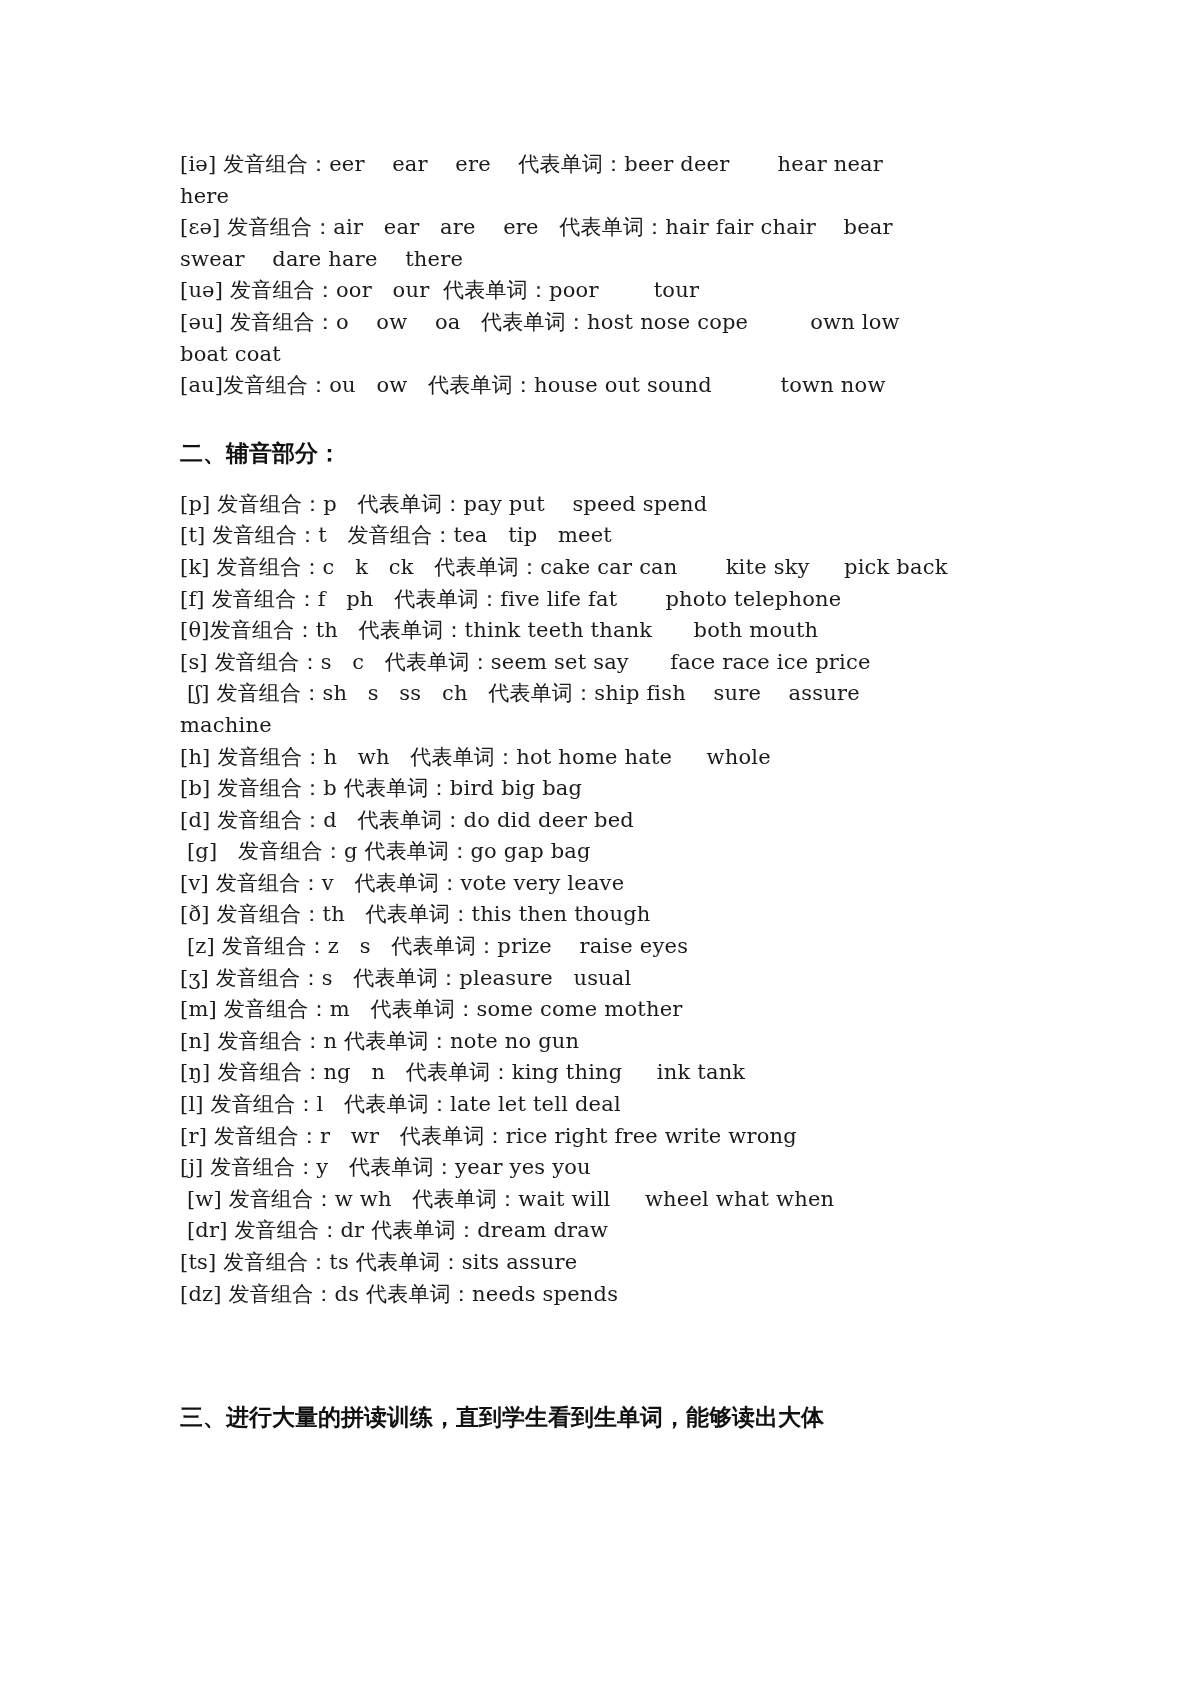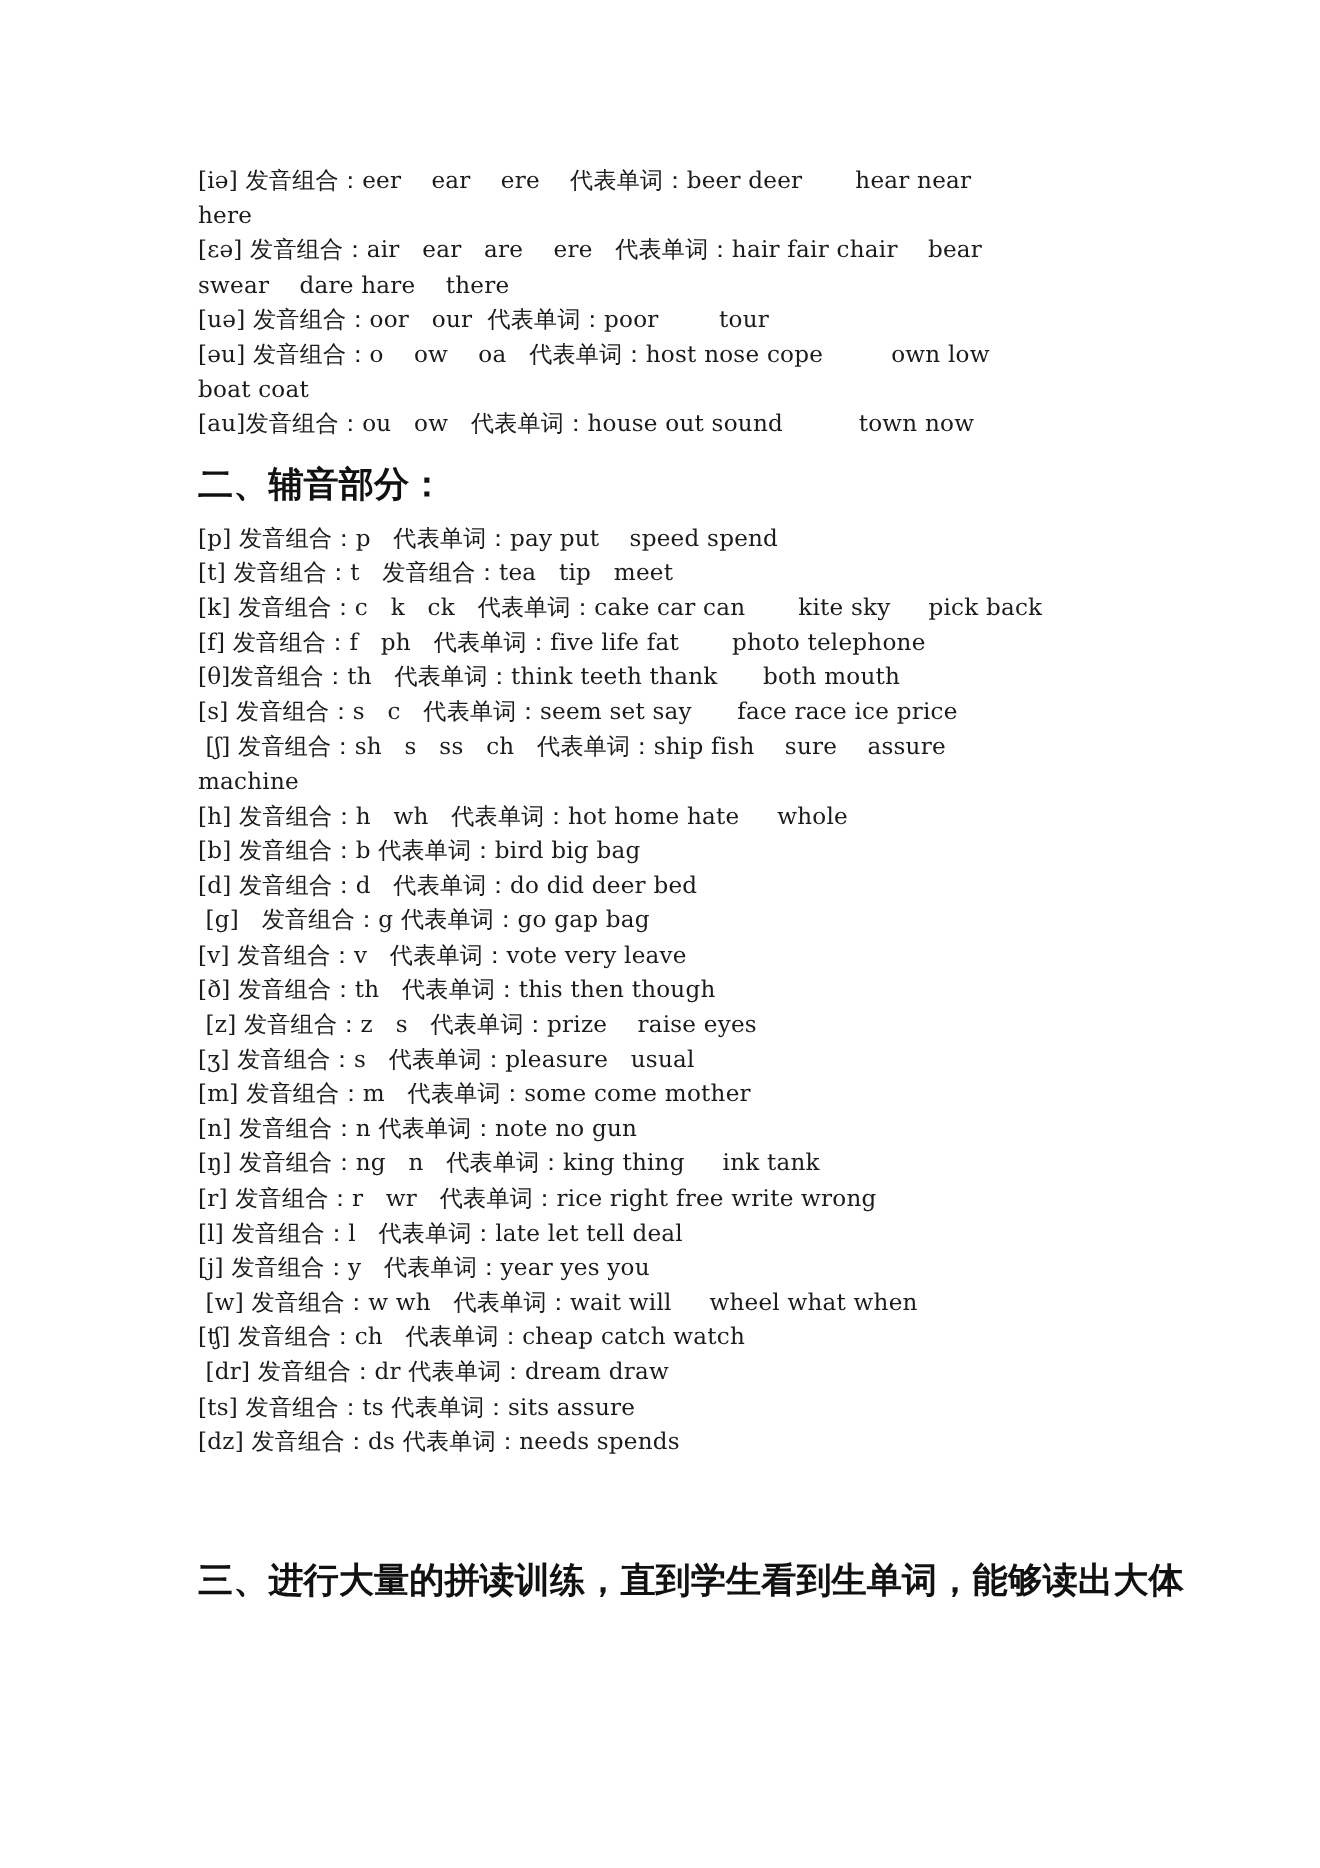--- a/index.html
+++ b/index.html
@@ -21,25 +21,25 @@
     margin: 0;
   }
   .body-line {
     font-family: "DejaVu Serif", "Liberation Serif", serif;
     font-size: 21px;
     line-height: 31.6px;
     white-space: pre;
     letter-spacing: 0.2px;
   }
   .heading {
-    font-family: Liberation Sans, sans-serif;
+    font-family: Liberation Mono, monospace;
     font-weight: bold;
-    font-size: 32px;
+    font-size: 23px;
     line-height: 40px;
-    margin: 18px 0 14px 0;
+    margin: 33px 0 14px 0;
     white-space: pre;
     color: #111111;
   }
   .heading-bottom {
     margin-top: 89px;
     margin-bottom: 0;
   }
 </style>
 </head>
 <body>
@@ -72,25 +72,24 @@
       <div class="body-line">[b] 发音组合：b 代表单词：bird big bag</div>
       <div class="body-line">[d] 发音组合：d   代表单词：do did deer bed</div>
       <div class="body-line"> [g]   发音组合：g 代表单词：go gap bag</div>
       <div class="body-line">[v] 发音组合：v   代表单词：vote very leave</div>
       <div class="body-line">[ð] 发音组合：th   代表单词：this then though</div>
       <div class="body-line"> [z] 发音组合：z   s   代表单词：prize    raise eyes</div>
       <div class="body-line">[ʒ] 发音组合：s   代表单词：pleasure   usual</div>
       <div class="body-line">[m] 发音组合：m   代表单词：some come mother</div>
       <div class="body-line">[n] 发音组合：n 代表单词：note no gun</div>
       <div class="body-line">[ŋ] 发音组合：ng   n   代表单词：king thing     ink tank</div>
+      <div class="body-line">[l] 发音组合：l   代表单词：late let tell deal</div>
       <div class="body-line">[r] 发音组合：r   wr   代表单词：rice right free write wrong</div>
-      <div class="body-line">[l] 发音组合：l   代表单词：late let tell deal</div>
       <div class="body-line">[j] 发音组合：y   代表单词：year yes you</div>
       <div class="body-line"> [w] 发音组合：w wh   代表单词：wait will     wheel what when</div>
-      <div class="body-line">[ʧ] 发音组合：ch   代表单词：cheap catch watch</div>
       <div class="body-line"> [dr] 发音组合：dr 代表单词：dream draw</div>
       <div class="body-line">[ts] 发音组合：ts 代表单词：sits assure</div>
       <div class="body-line">[dz] 发音组合：ds 代表单词：needs spends</div>
     </div>
 
   <h2 class="heading heading-bottom">三、进行大量的拼读训练，直到学生看到生单词，能够读出大体</h2>
 
 </div>
 
 </body></html>

